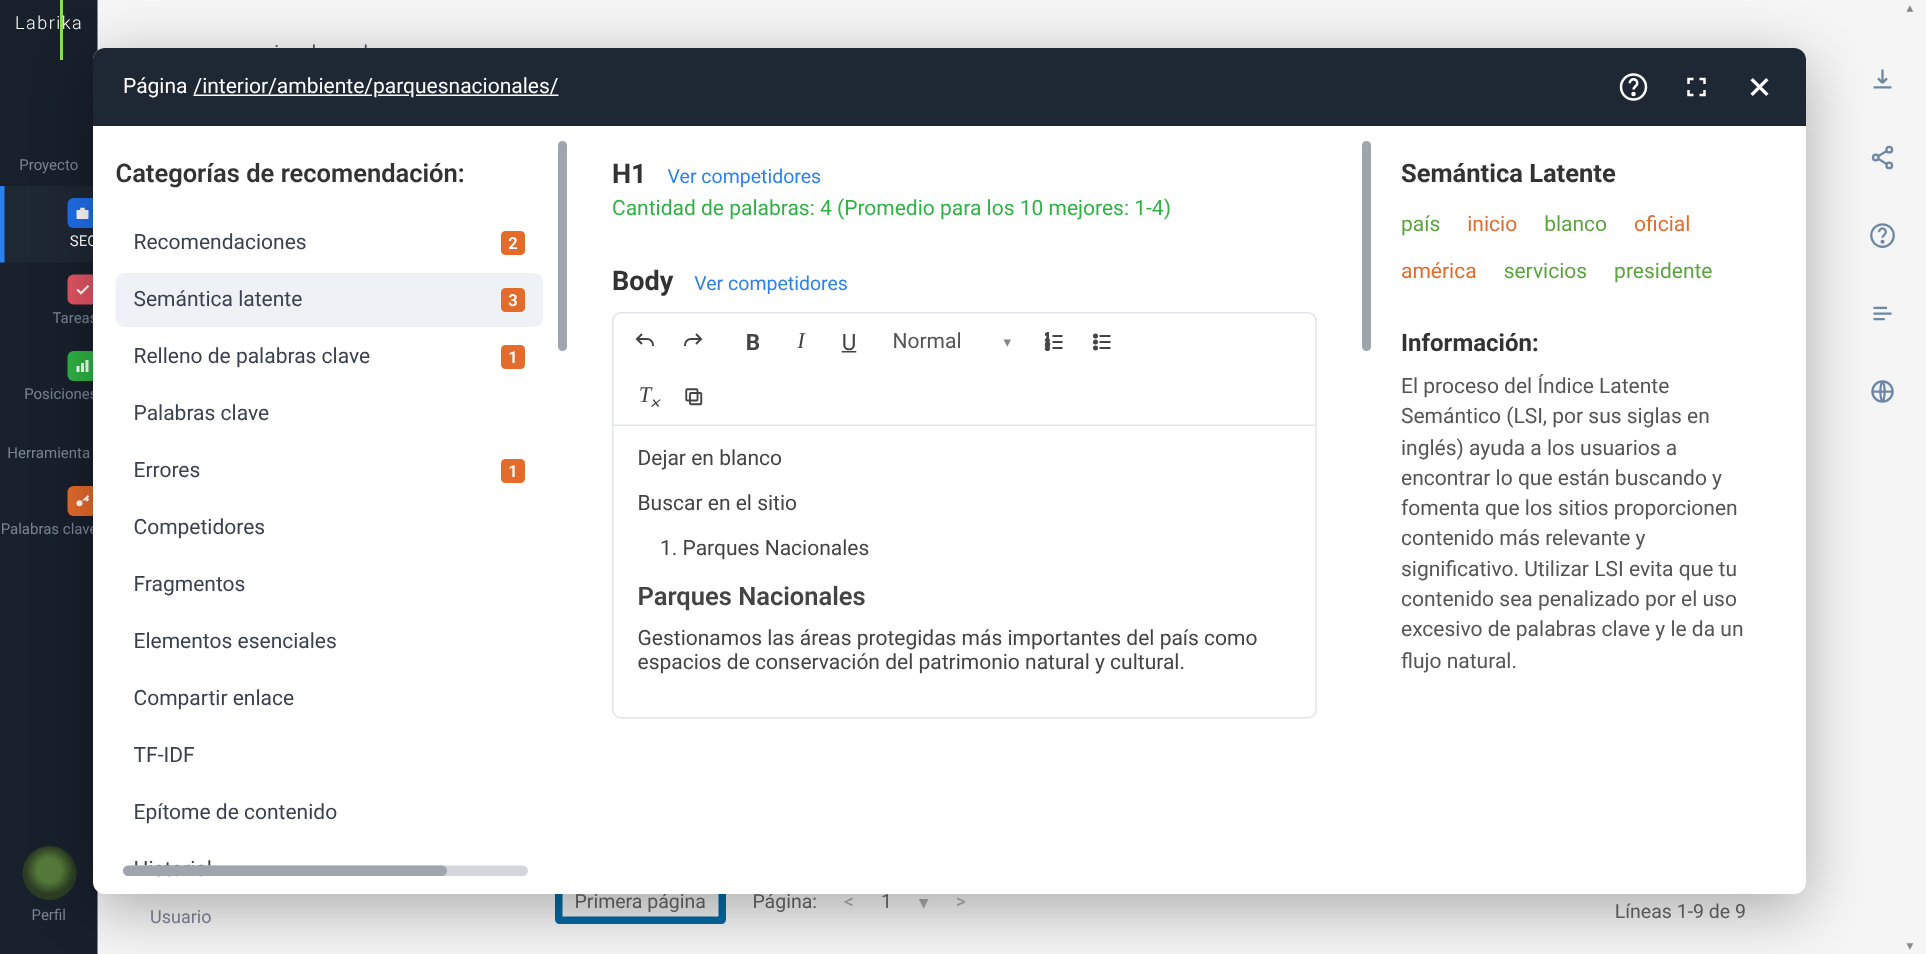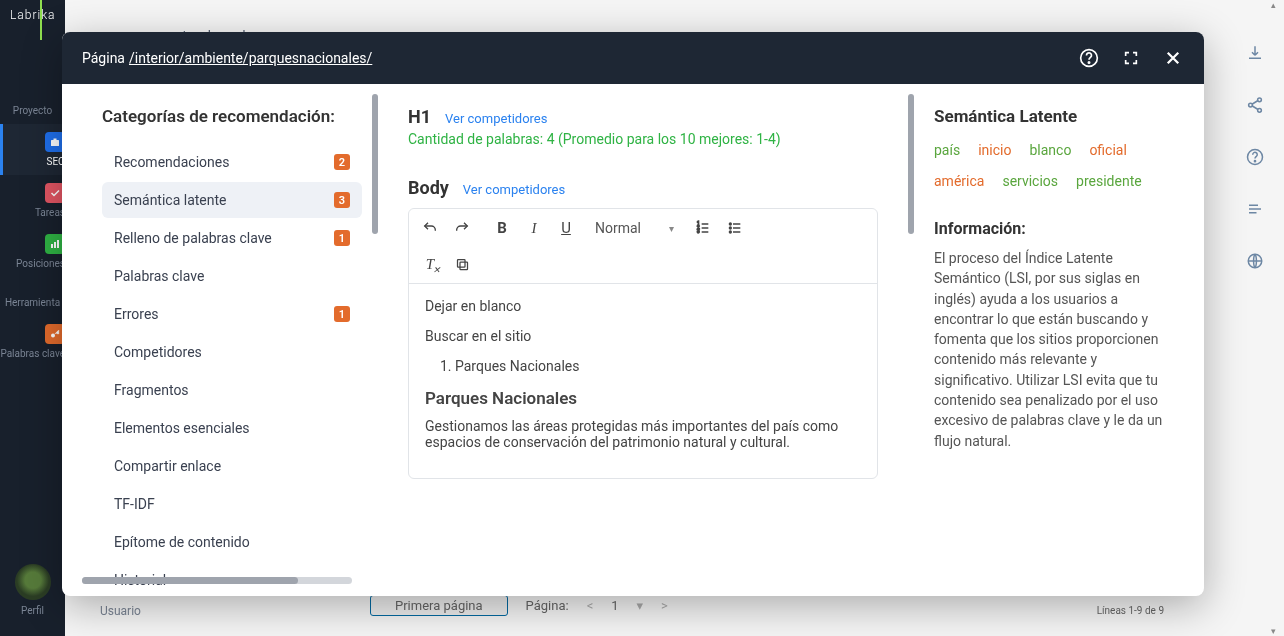--- a/index.html
+++ b/index.html
@@ -24,21 +24,21 @@
 
 .modal { position: absolute; left: 62px; top: 32px; width: 1142px; height: 564px; background: #fff; border-radius: 8px; box-shadow: 0 10px 40px rgba(0,0,0,0.3); display: flex; flex-direction: column; overflow: hidden; }
 .modal-header { background: #1e2734; color: #fff; padding: 15px 20px; display: flex; align-items: center; font-size: 14px; }
 .modal-header .page-label { margin-right: 4px; }
 .modal-header .page-path { text-decoration: underline; cursor: pointer; }
 .modal-header .hdr-icons { margin-left: auto; display: flex; gap: 20px; align-items: center; }
 .modal-header .hdr-icon { width: 22px; height: 22px; display: flex; align-items: center; justify-content: center; color: #fff; cursor: pointer; }
 
 .modal-body { flex: 1; display: flex; overflow: hidden; }
 
-.cat-panel { width: 310px; padding: 22px 10px 10px 40px; overflow-y: auto; position: relative; }
+.cat-panel { width: 310px; padding: 22px 10px 10px 15px; overflow-y: auto; position: relative; }
 .cat-panel h3 { font-size: 17px; font-weight: 600; color: #333; margin-bottom: 18px; }
 .cat-list { display: flex; flex-direction: column; gap: 2px; }
 .cat-item { display: flex; align-items: center; justify-content: space-between; padding: 10px 12px; border-radius: 6px; color: #3a4150; font-size: 14px; cursor: pointer; }
 .cat-item.active { background: #eef1f6; }
 .cat-badge { background: #e36b2c; color: #fff; font-size: 11px; font-weight: 600; width: 16px; height: 16px; border-radius: 3px; display: flex; align-items: center; justify-content: center; }
 .cat-scrollbar { position: absolute; left: 20px; bottom: 12px; right: 20px; height: 7px; background: #d3d6db; border-radius: 4px; }
 .cat-scrollbar-thumb { width: 80%; height: 100%; background: #9fa4ad; border-radius: 4px; }
 
 .vscroll-indicator { width: 6px; background: transparent; position: relative; }
 .vscroll-thumb { position: absolute; top: 10px; width: 6px; height: 140px; background: #9fa4ad; border-radius: 3px; }
@@ -74,22 +74,22 @@
 
 .float-icons { position: absolute; right: 18px; top: 42px; display: flex; flex-direction: column; gap: 30px; color: #6d87a4; }
 .float-icons .fi { width: 22px; height: 22px; cursor: pointer; display: flex; align-items: center; justify-content: center; }
 .float-icons .fi svg { width: 18px; height: 18px; }
 
 .main-scroll { position: absolute; right: 3px; top: 0; width: 12px; height: 636px; }
 .main-scroll .up { position: absolute; top: 0; font-size: 9px; color: #888; left: 2px; }
 .main-scroll .dn { position: absolute; bottom: 0; font-size: 9px; color: #888; left: 2px; }
 
 .bg-pagination { position: absolute; left: 370px; bottom: 20px; display: flex; align-items: center; gap: 18px; color: #666; font-size: 13px; }
-.bg-pagination .pg-box { border: 1px solid #0369a1; padding: 2px 24px; border-radius: 3px; }
-.bg-pagination-right { position: absolute; right: 120px; bottom: 20px; color: #666; font-size: 10px; }
+.bg-pagination .pg-box { border: 5px solid #0369a1; padding: 2px 8px; border-radius: 3px; }
+.bg-pagination-right { position: absolute; right: 120px; bottom: 20px; color: #666; font-size: 13px; }
 </style>
 </head>
 <body>
 
 <div class="left-nav">
   <div class="green-line"></div>
   <div class="brand-vertical">Labrika</div>
   <div class="nav-section-label">Proyecto</div>
   <div class="nav-item seo active">
     <div class="ic">

